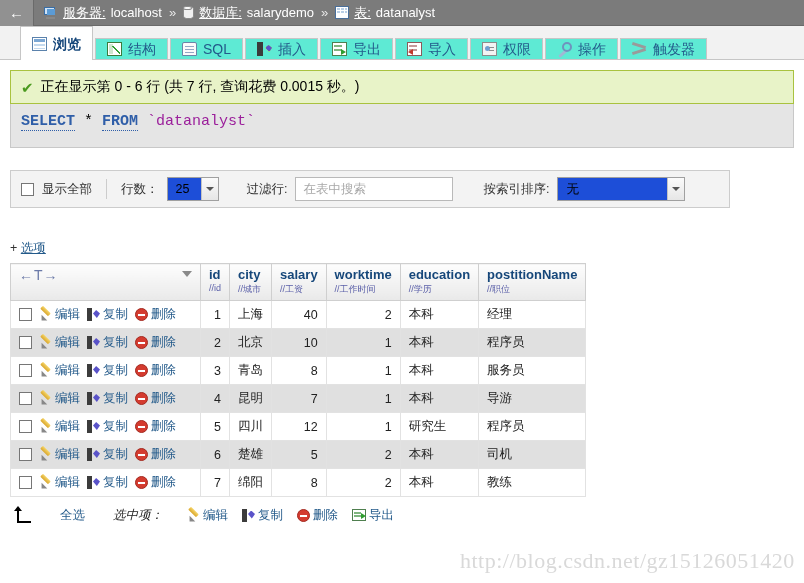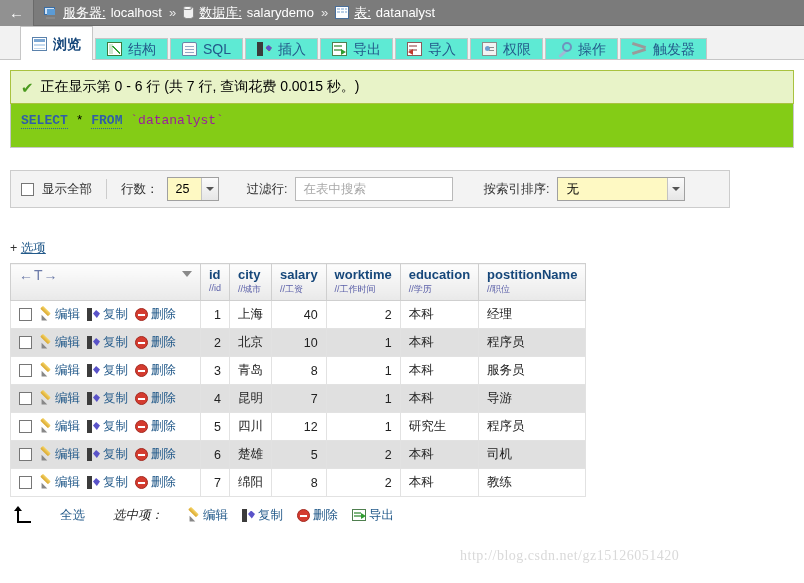--- a/index.html
+++ b/index.html
@@ -128,26 +128,26 @@
     background: #e8f3c8;
     border: 1px solid #a9c23f;
     padding: 7px 10px;
     display: flex; align-items: center; gap: 7px;
     font-size: 14px; color: #000;
     margin-bottom: 0;
   }
   .tick { color:#4a9a1e; font-size:15px; font-weight:bold; line-height:1; }
 
   .sql-box {
-    background: #84cc16;
+    background: #e5e5e5;
     border: 1px solid #c8c8c8;
     border-top: none;
     padding: 9px 10px 14px 10px;
     font-family: "Liberation Mono", "DejaVu Sans Mono", monospace;
-    font-size: 13px;
+    font-size: 15px;
     min-height: 44px;
   }
   .kw { color: #2f5ea8; font-weight: bold; border-bottom: 1px dotted #2f5ea8; }
   .star { color: #000; }
   .ident { color: #9b1f9b; }
 
   
   .opts-bar {
     margin-top: 22px;
     background: #f3f3f3;
@@ -157,21 +157,21 @@
     display: flex;
     align-items: center;
     padding: 0 10px;
     gap: 8px;
     font-size: 12.5px;
     color: #333;
   }
   .opts-bar .cb { width:13px; height:13px; border:1px solid #767676; background:#fff; display:inline-block; }
   .divider { width:1px; height:20px; background:#ccc; margin: 0 6px; }
   .sel {
-    height: 24px; border:1px solid #a0a0a0; background:#fef9c3;
+    height: 24px; border:1px solid #a0a0a0; background:#1d4ed8;
     display:flex; align-items:center; font-size:12.5px; color:#000;
     padding-left:8px; position:relative;
   }
   .sel .val { flex:1; }
   .sel .arrow {
     width: 17px; height: 22px; border-left:1px solid #c3c3c3;
     background: linear-gradient(#fbfbfb,#e6e6e6);
     display:flex; align-items:center; justify-content:center;
   }
   .sel .arrow i { border-left:4px solid transparent; border-right:4px solid transparent; border-top:4px solid #555; display:block; }
@@ -244,21 +244,21 @@
   .arrow-up::before { content:''; position:absolute; left:3px; top:3px; width:2px; height:13px; background:#000; }
   .arrow-up::after { content:''; position:absolute; left:3px; bottom:1px; width:14px; height:2px; background:#000; }
   .arrow-up i { position:absolute; left:0px; top:0px; width:0; height:0;
      border-left:4px solid transparent; border-right:4px solid transparent; border-bottom:5px solid #000; }
   .sel-label { font-style: italic; color:#222; }
 
   .watermark {
     position:absolute; left:460px; top:548px;
     color: #d9d9d9;
     font-family: "Liberation Serif", "DejaVu Serif", serif;
-    font-size: 14px;
+    font-size: 22px;
     letter-spacing: 0.5px;
     white-space: nowrap;
     pointer-events: none;
   }
 </style>
 </head>
 <body>
 
 <div id="root">
 

